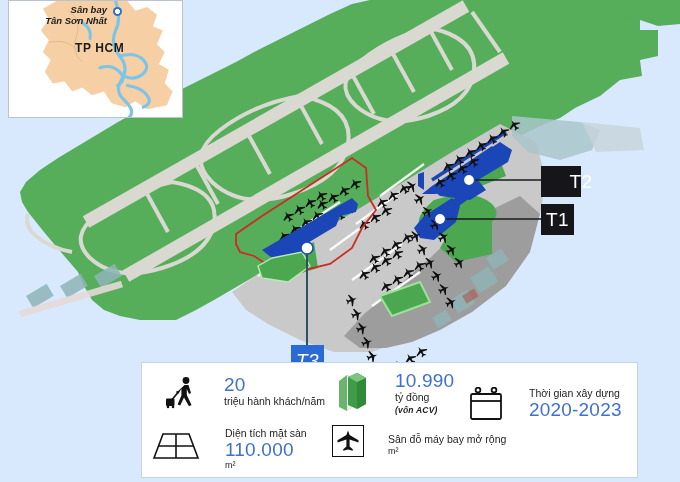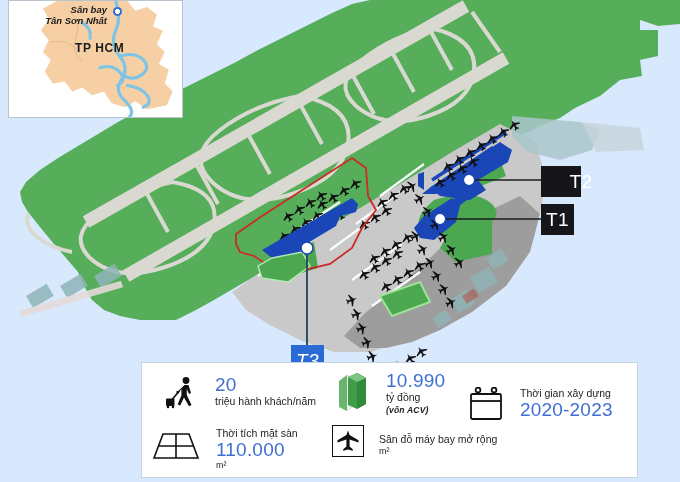--- a/index.html
+++ b/index.html
@@ -52,21 +52,21 @@
   #tag-t1{left:541px;top:204px;}
   #tag-t3{left:291px;top:345px;}
 
   
   .panel{
     position:absolute;left:141px;top:362px;width:497px;height:116px;
     background:#ffffff;border:1px solid #c3d4e6;box-sizing:border-box;
   }
   .stat{display:flex;align-items:flex-start;position:absolute;}
   .stat .ic{flex:0 0 auto;display:flex;align-items:center;justify-content:center;}
-  .stat .tx{margin-left:15px;}
+  .stat .tx{margin-left:24px;}
   .big{color:#3f6fd2;font-size:19px;line-height:20px;letter-spacing:.2px;}
   .cap{color:#1d1d1f;font-size:10.5px;line-height:13px;}
   .cap.it{font-style:italic;font-weight:bold;font-size:8.5px;letter-spacing:.2px;}
   .unit{color:#1d1d1f;font-size:9px;line-height:11px;}
 
   #stat-pax{left:22px;top:12px;}
   #stat-cost{left:193px;top:8px;}
   #stat-time{left:325px;top:24px;}
   #stat-floor{left:9px;top:64px;}
   #stat-apron{left:190px;top:62px;align-items:flex-end;}
@@ -411,21 +411,21 @@
 
     <div class="stat" id="stat-floor">
       <div class="ic">
         <svg width="50" height="36" viewBox="0 0 50 36">
           <polygon points="3,31 12,7 38,7 47,31" fill="#fff" stroke="#111" stroke-width="1.6"></polygon>
           <line x1="25" y1="7" x2="25" y2="31" stroke="#111" stroke-width="1.6"></line>
           <line x1="7.5" y1="19" x2="42.5" y2="19" stroke="#111" stroke-width="1.6"></line>
         </svg>
       </div>
       <div class="tx">
-        <div class="cap">Thời tích mặt sàn</div>
+        <div class="cap">Diện tích mặt sàn</div>
         <div class="big">110.000</div>
         <div class="unit">m²</div>
       </div>
     </div>
 
     <div class="stat" id="stat-apron">
       <div class="ic sq-plane">
         <svg width="24" height="24" viewBox="0 0 24 24">
           <path d="M12,1.5 L13.6,6 L22.5,11.2 L22.5,13.4 L13.6,10.6 L13.6,17.4 L16.8,20.2 L16.8,21.8 L12,20.4 L7.2,21.8 L7.2,20.2 L10.4,17.4 L10.4,10.6 L1.5,13.4 L1.5,11.2 L10.4,6 Z" fill="#111"></path>
         </svg>

